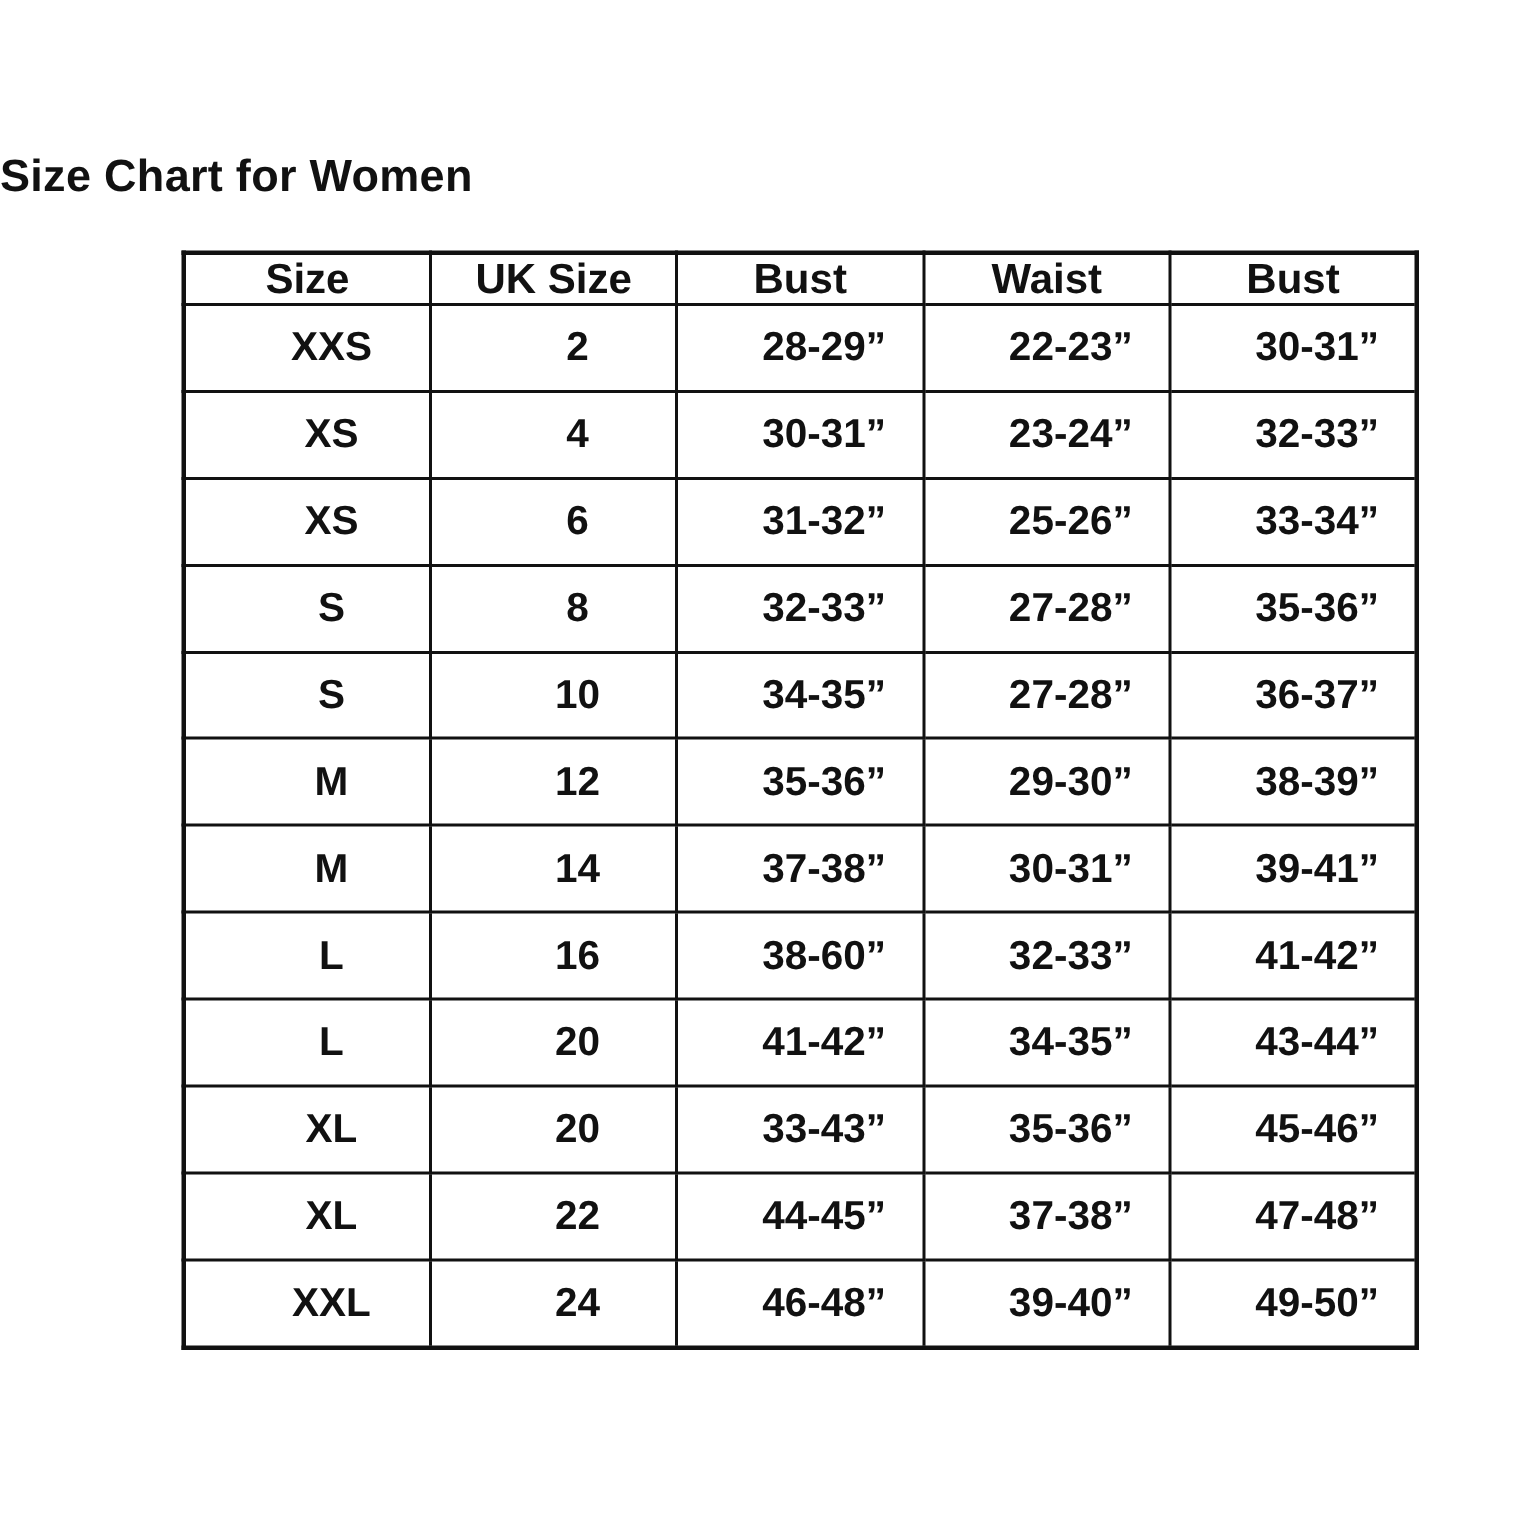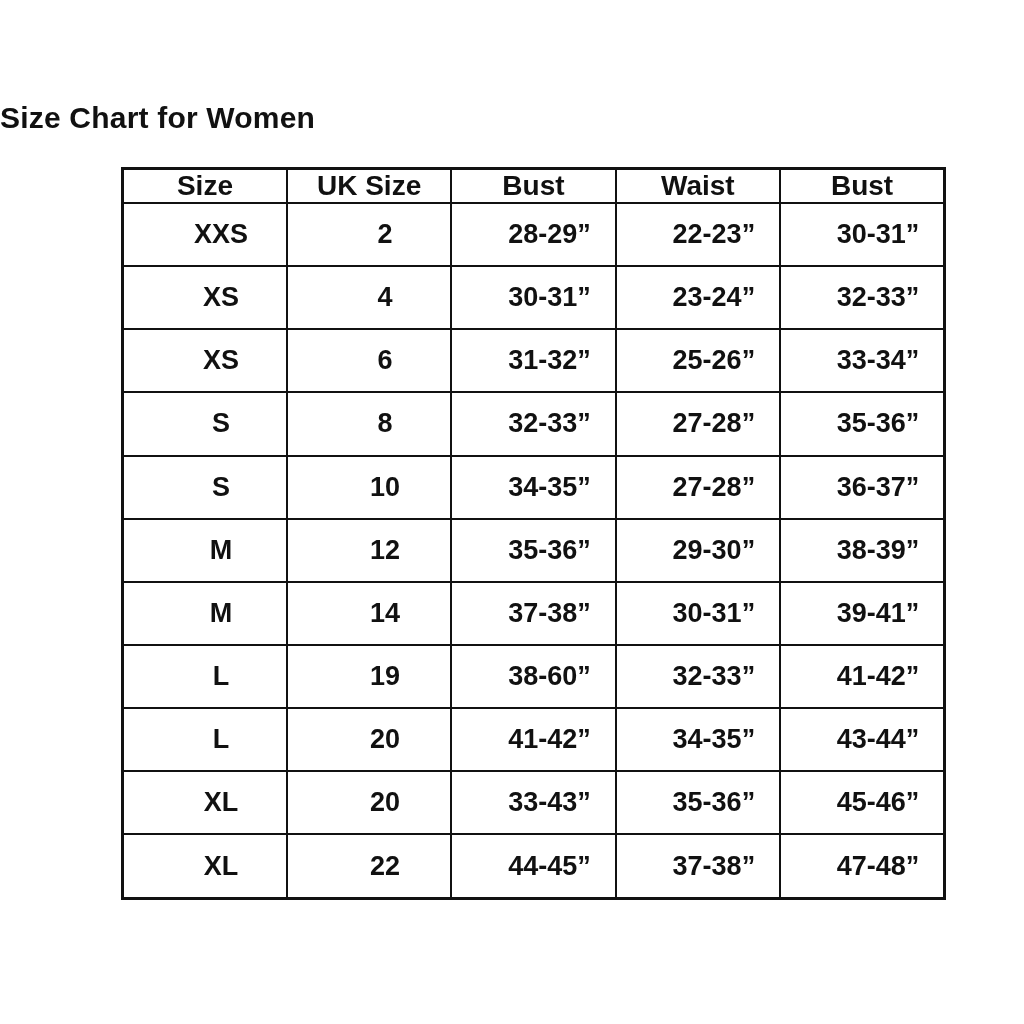--- a/index.html
+++ b/index.html
@@ -120,21 +120,21 @@
         </tr>
         <tr>
           <td>M</td>
           <td>14</td>
           <td>37-38”</td>
           <td>30-31”</td>
           <td>39-41”</td>
         </tr>
         <tr>
           <td>L</td>
-          <td>19</td>
+          <td>16</td>
           <td>38-60”</td>
           <td>32-33”</td>
           <td>41-42”</td>
         </tr>
         <tr>
           <td>L</td>
           <td>20</td>
           <td>41-42”</td>
           <td>34-35”</td>
           <td>43-44”</td>
@@ -146,15 +146,22 @@
           <td>35-36”</td>
           <td>45-46”</td>
         </tr>
         <tr>
           <td>XL</td>
           <td>22</td>
           <td>44-45”</td>
           <td>37-38”</td>
           <td>47-48”</td>
         </tr>
+        <tr>
+          <td>XXL</td>
+          <td>24</td>
+          <td>46-48”</td>
+          <td>39-40”</td>
+          <td>49-50”</td>
+        </tr>
       </tbody>
     </table>
 </div>
 
 </body></html>

